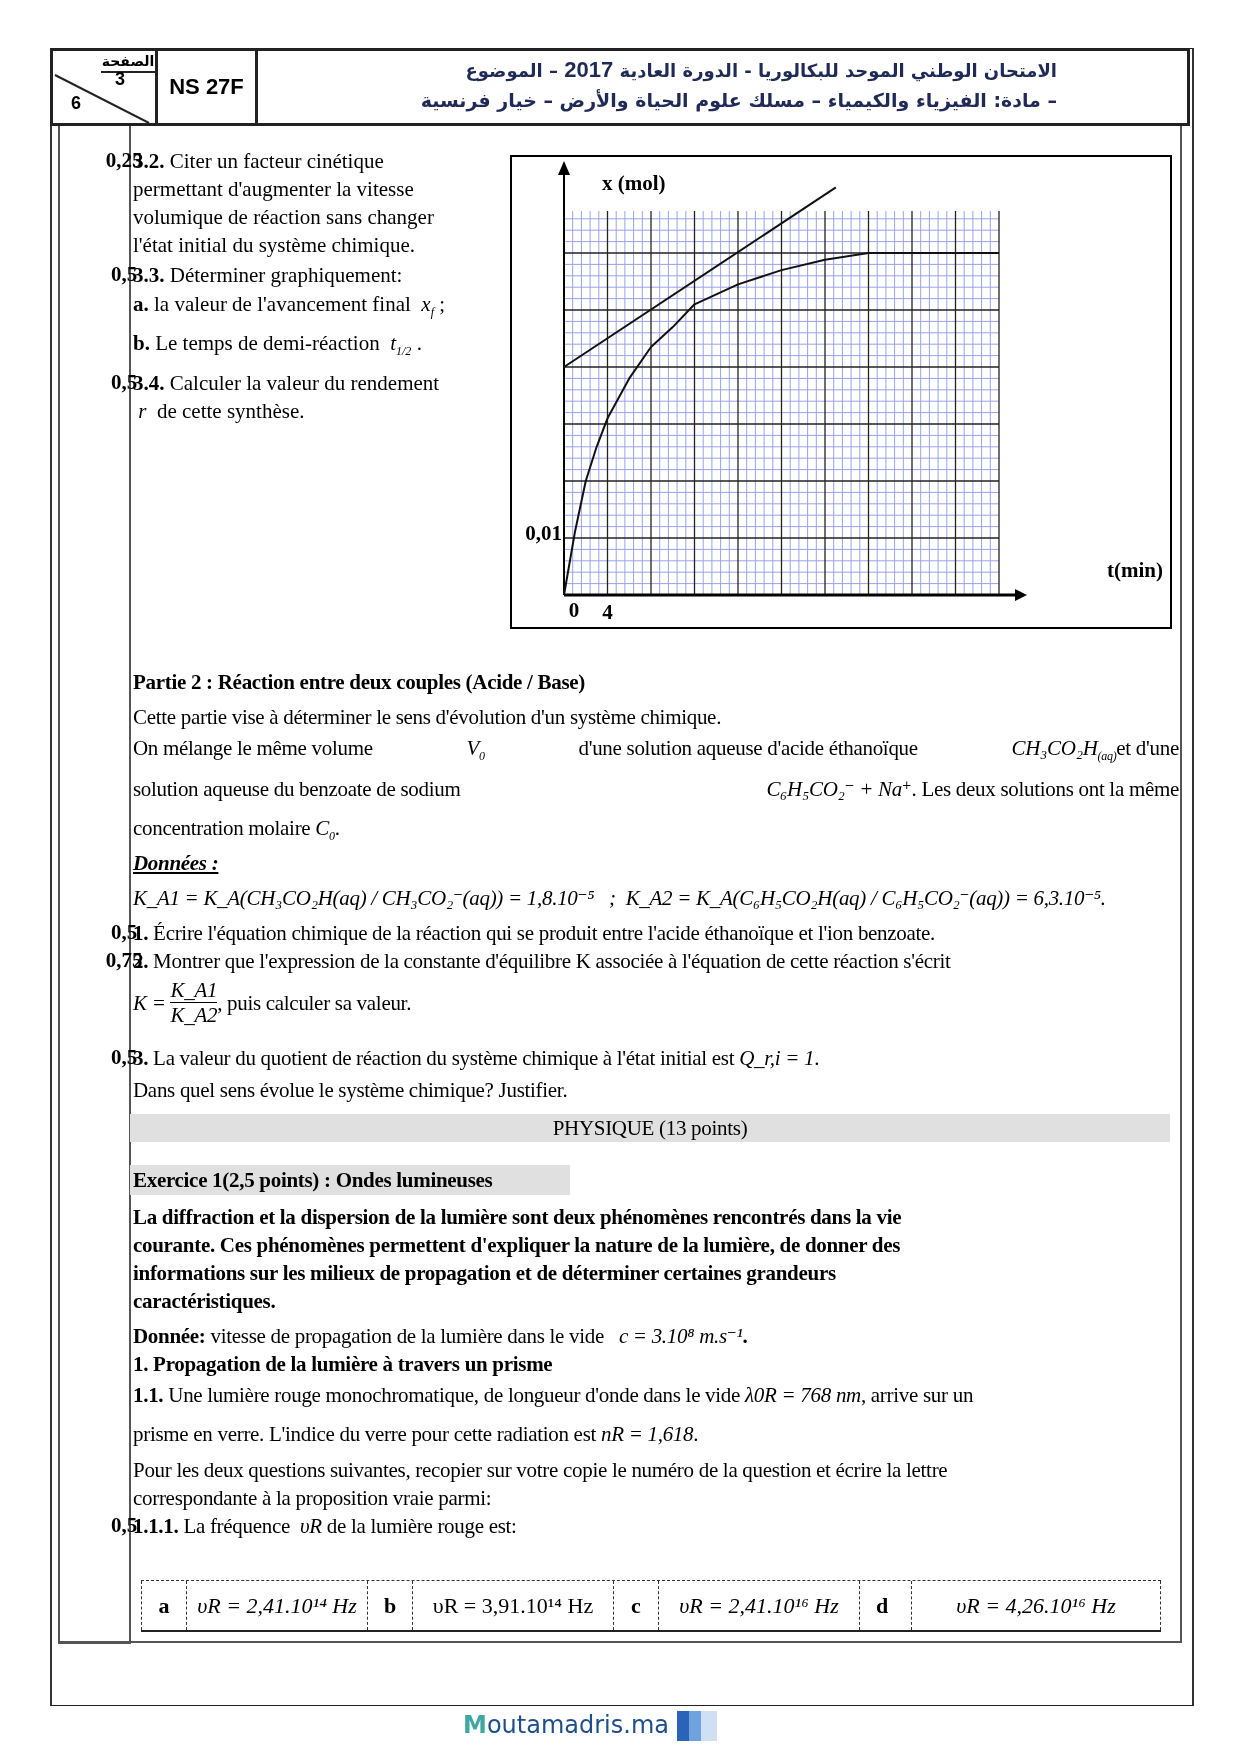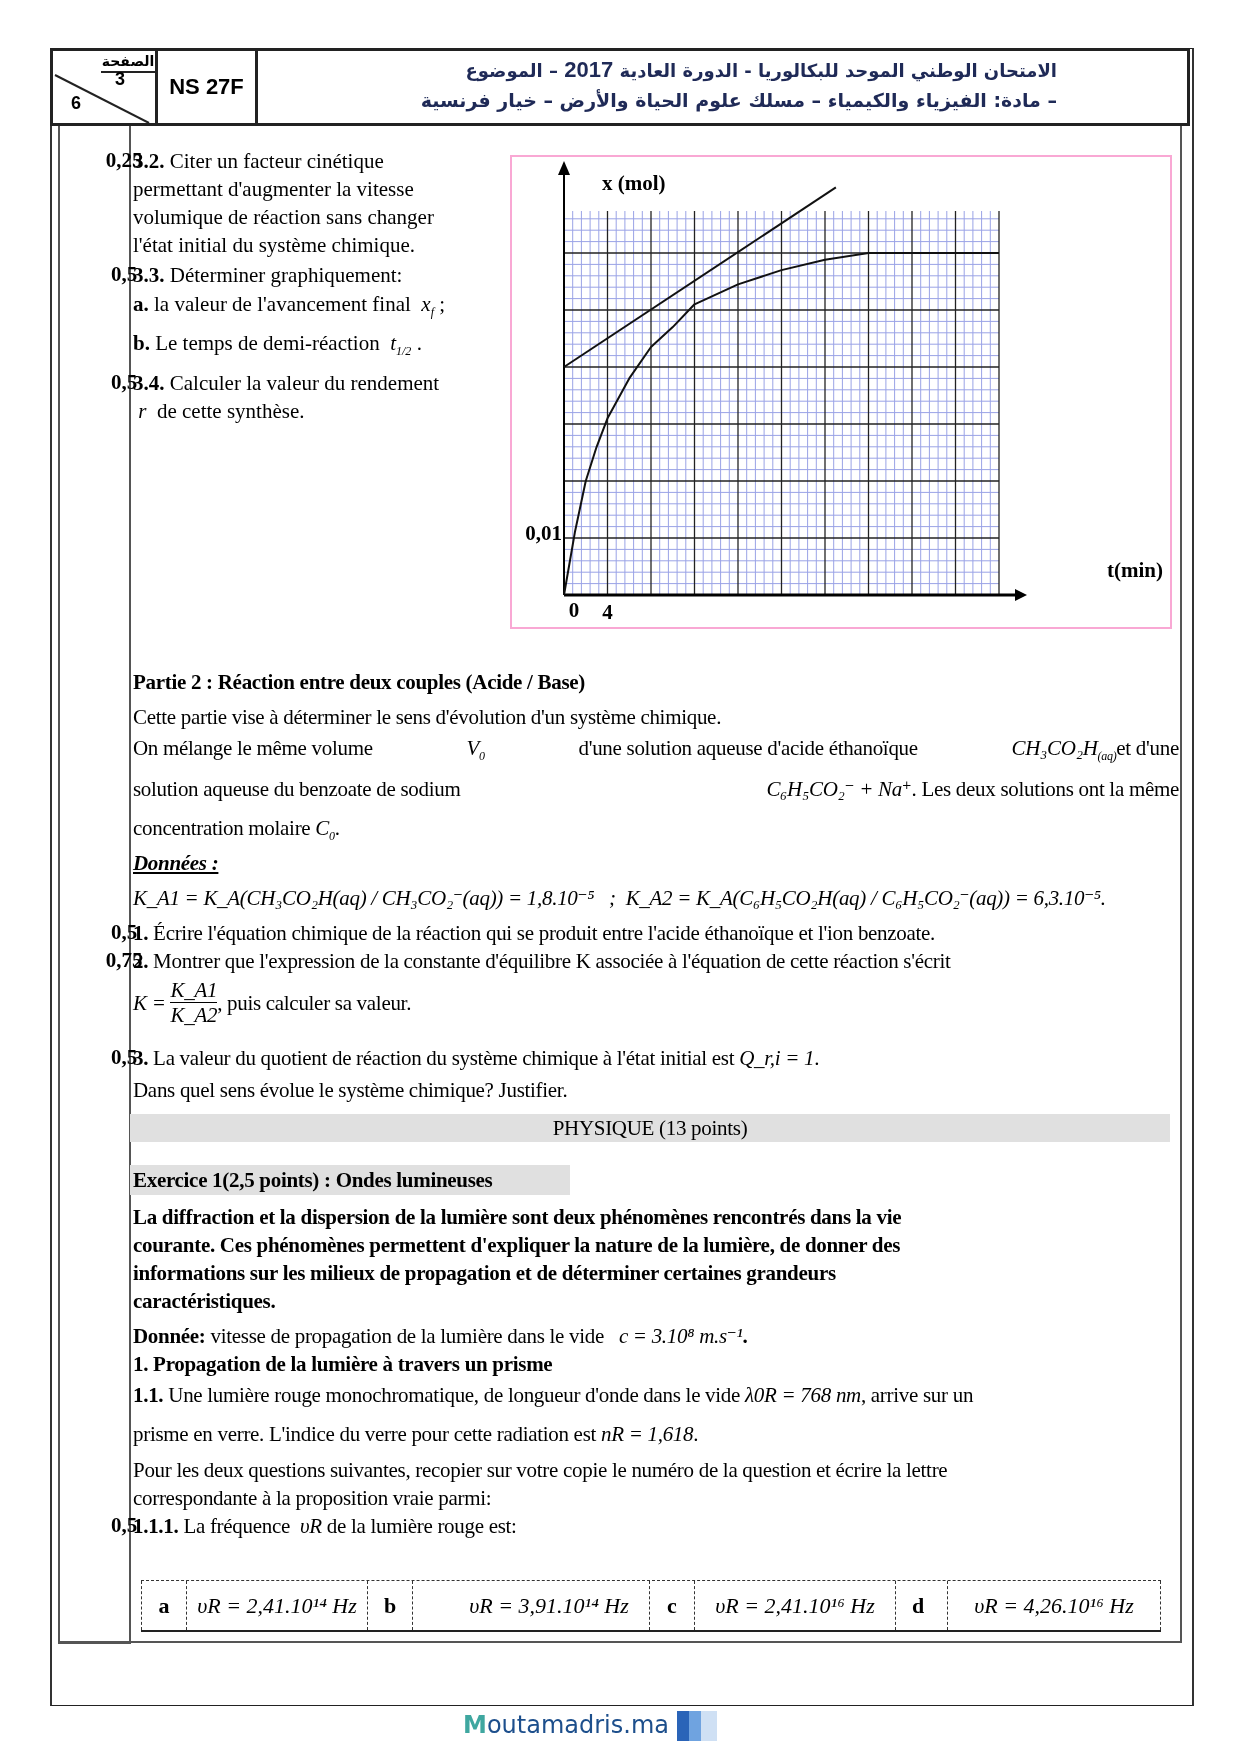--- a/index.html
+++ b/index.html
@@ -17,21 +17,21 @@
   .h-title .yr{font-family:"Liberation Sans",sans-serif;font-size:22px;}
   .leftcol{position:absolute;left:58px;top:126px;width:69px;height:1516px;border-left:2px solid #555;border-right:2px solid #555;border-bottom:2px solid #555;}
   .rightborder{position:absolute;left:1180px;top:126px;width:2px;height:1516px;background:#555;}
   .botline{position:absolute;left:58px;top:1641px;width:1124px;height:2px;background:#555;}
   .pts{position:absolute;left:60px;width:64px;text-align:center;font-weight:bold;font-size:21px;padding-left:32px;}
   .txt{position:absolute;font-size:21px;line-height:28px;white-space:nowrap;}
   .txt b{font-weight:bold;}
   .cond{font-stretch:condensed;letter-spacing:-0.3px;}
   i{font-style:italic;}
   sub,sup{font-size:12px;}
-  .graphbox{position:absolute;left:510px;top:155px;width:662px;height:474px;border:2px solid #f9a8d4;box-sizing:border-box;}
+  .graphbox{position:absolute;left:510px;top:155px;width:662px;height:474px;border:2px solid #000000;box-sizing:border-box;}
   .gray{position:absolute;background:#e0e0e0;}
   .opt-table{position:absolute;left:141px;top:1580px;width:1020px;height:49px;border-top:1px dashed #333;border-bottom:2px solid #222;display:flex;}
   .opt-table .cl{border-left:1px dashed #333;display:flex;align-items:center;justify-content:center;font-size:22px;}
   .opt-table .lt{width:44px;font-weight:bold;}
   .logo{position:absolute;left:463px;top:1711px;font-family:"DejaVu Sans",sans-serif;font-size:24px;color:#1d4f8c;}
   .logo .m{color:#3fa7a0;font-weight:bold;}
 </style>
 </head>
 <body>
 
@@ -256,21 +256,21 @@
   <span>correspondante à la proposition vraie parmi:</span>
 </div>
 <div class="txt cond" style="left:133px;top:1512px;">
   <b>1.1.1.</b> <span>La fréquence</span>&nbsp; <i>υR</i> <span>de la lumière rouge est:</span>
 </div>
 
 <div class="opt-table">
   <div class="cl lt">a</div>
   <div class="cl" style="width:180px;font-style:italic;">υR = 2,41.10¹⁴ Hz</div>
   <div class="cl lt">b</div>
-  <div class="cl" style="width:200px;font-style:italic;padding-left:36px;">υR = 3,91.10¹⁴ Hz</div>
+  <div class="cl" style="width:200px;">υR = 3,91.10¹⁴ Hz</div>
   <div class="cl lt">c</div>
   <div class="cl" style="width:200px;font-style:italic;">υR = 2,41.10¹⁶ Hz</div>
   <div class="cl lt">d</div>
   <div class="cl" style="flex:1;font-style:italic;border-right:1px dashed #333;margin-left:7px;">υR = 4,26.10¹⁶ Hz</div>
 </div>
 
 <div class="logo">
   <span class="m">M</span><span>outamadris.ma</span>
   <span style="display:inline-block;width:40px;height:30px;vertical-align:middle;background:linear-gradient(90deg,#2a64b8 0 30%,#6fa3e0 30% 60%,#cfe0f4 60%);"></span>
 </div>

